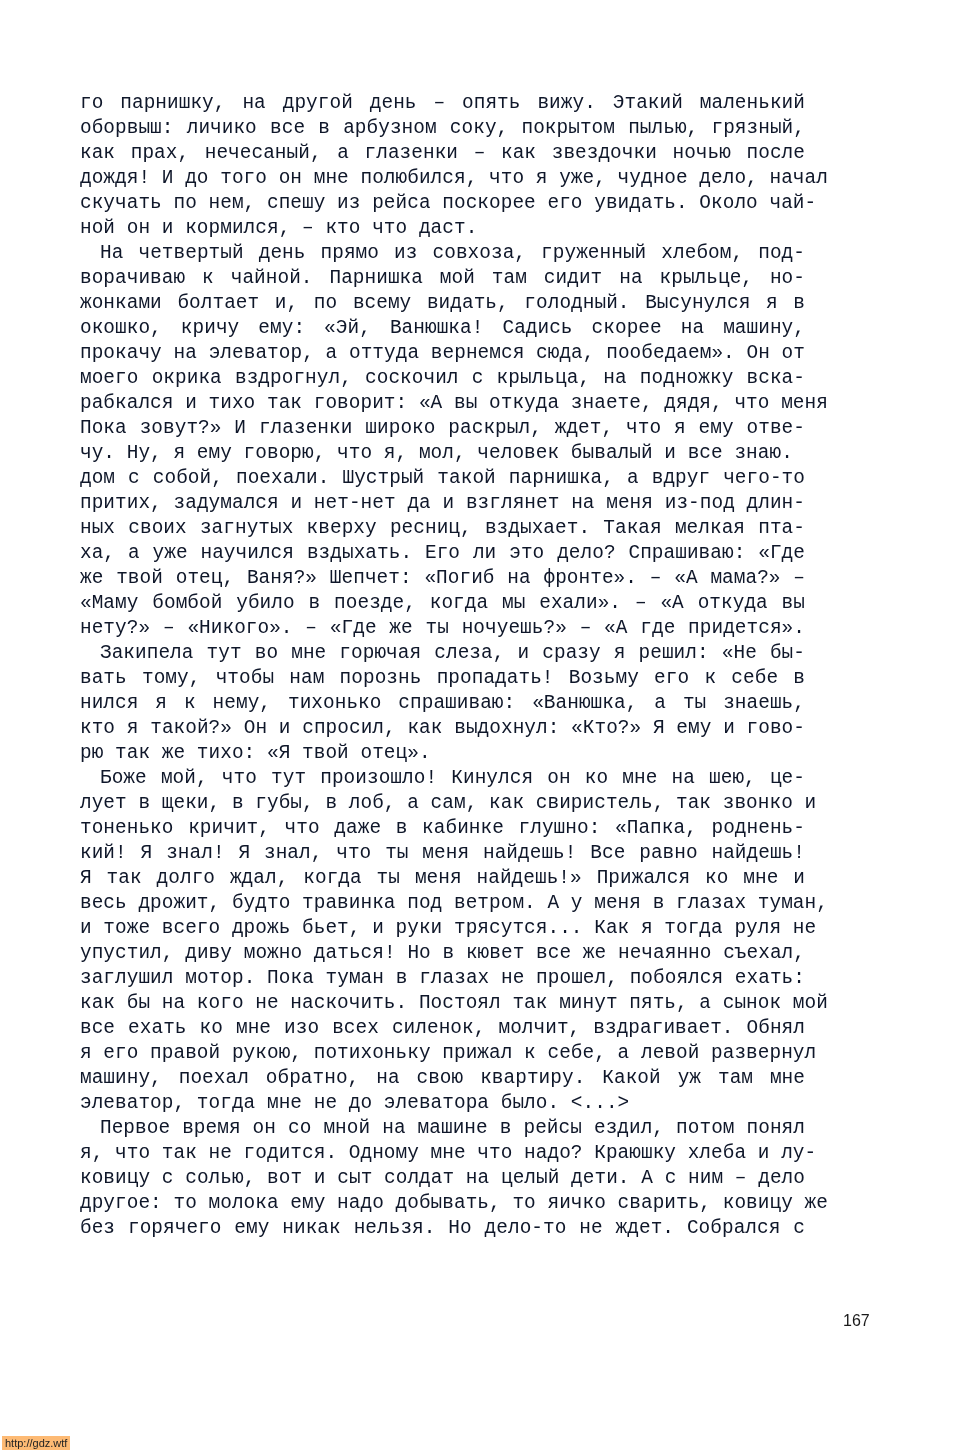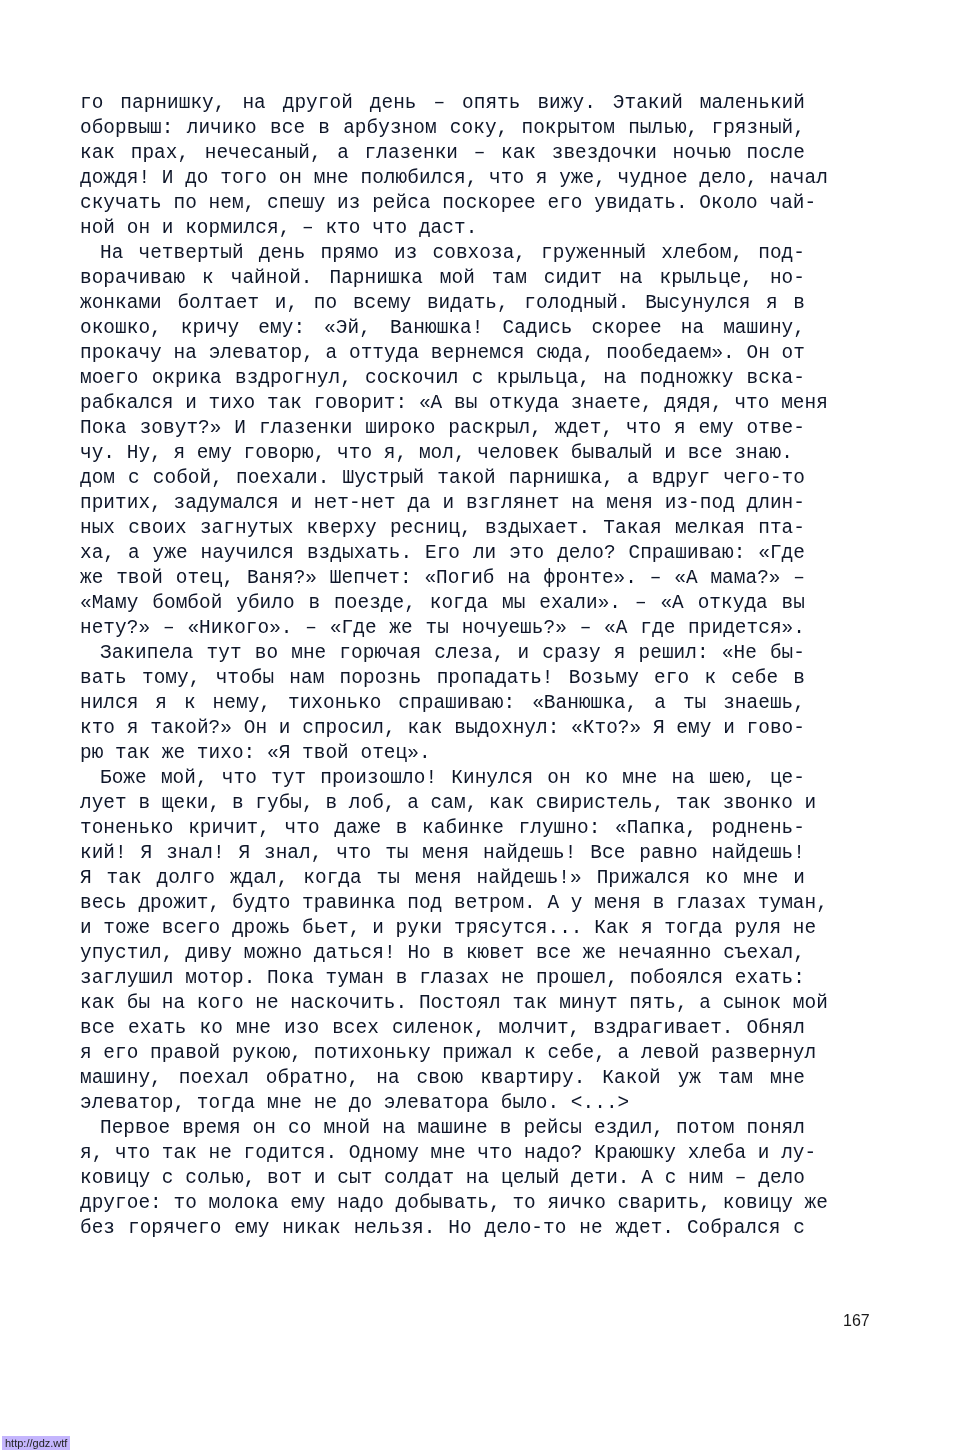--- a/index.html
+++ b/index.html
@@ -31,21 +31,21 @@
       font-family: "Liberation Sans", "DejaVu Sans", sans-serif;
       font-size: 16px;
       color: #1a1a1a;
       margin-top: 20px;
     }
     .watermark {
       position: absolute;
       left: 2px;
       top: 1436px;
       padding: 0 3px;
-      background: #c4b5fd;
+      background: #fdba74;
       font-family: "Liberation Sans", "DejaVu Sans", sans-serif;
       font-size: 11px;
       line-height: 14px;
       color: #222222;
     }
   </style>
 </head>
 <body>
 
 <div class="page">

